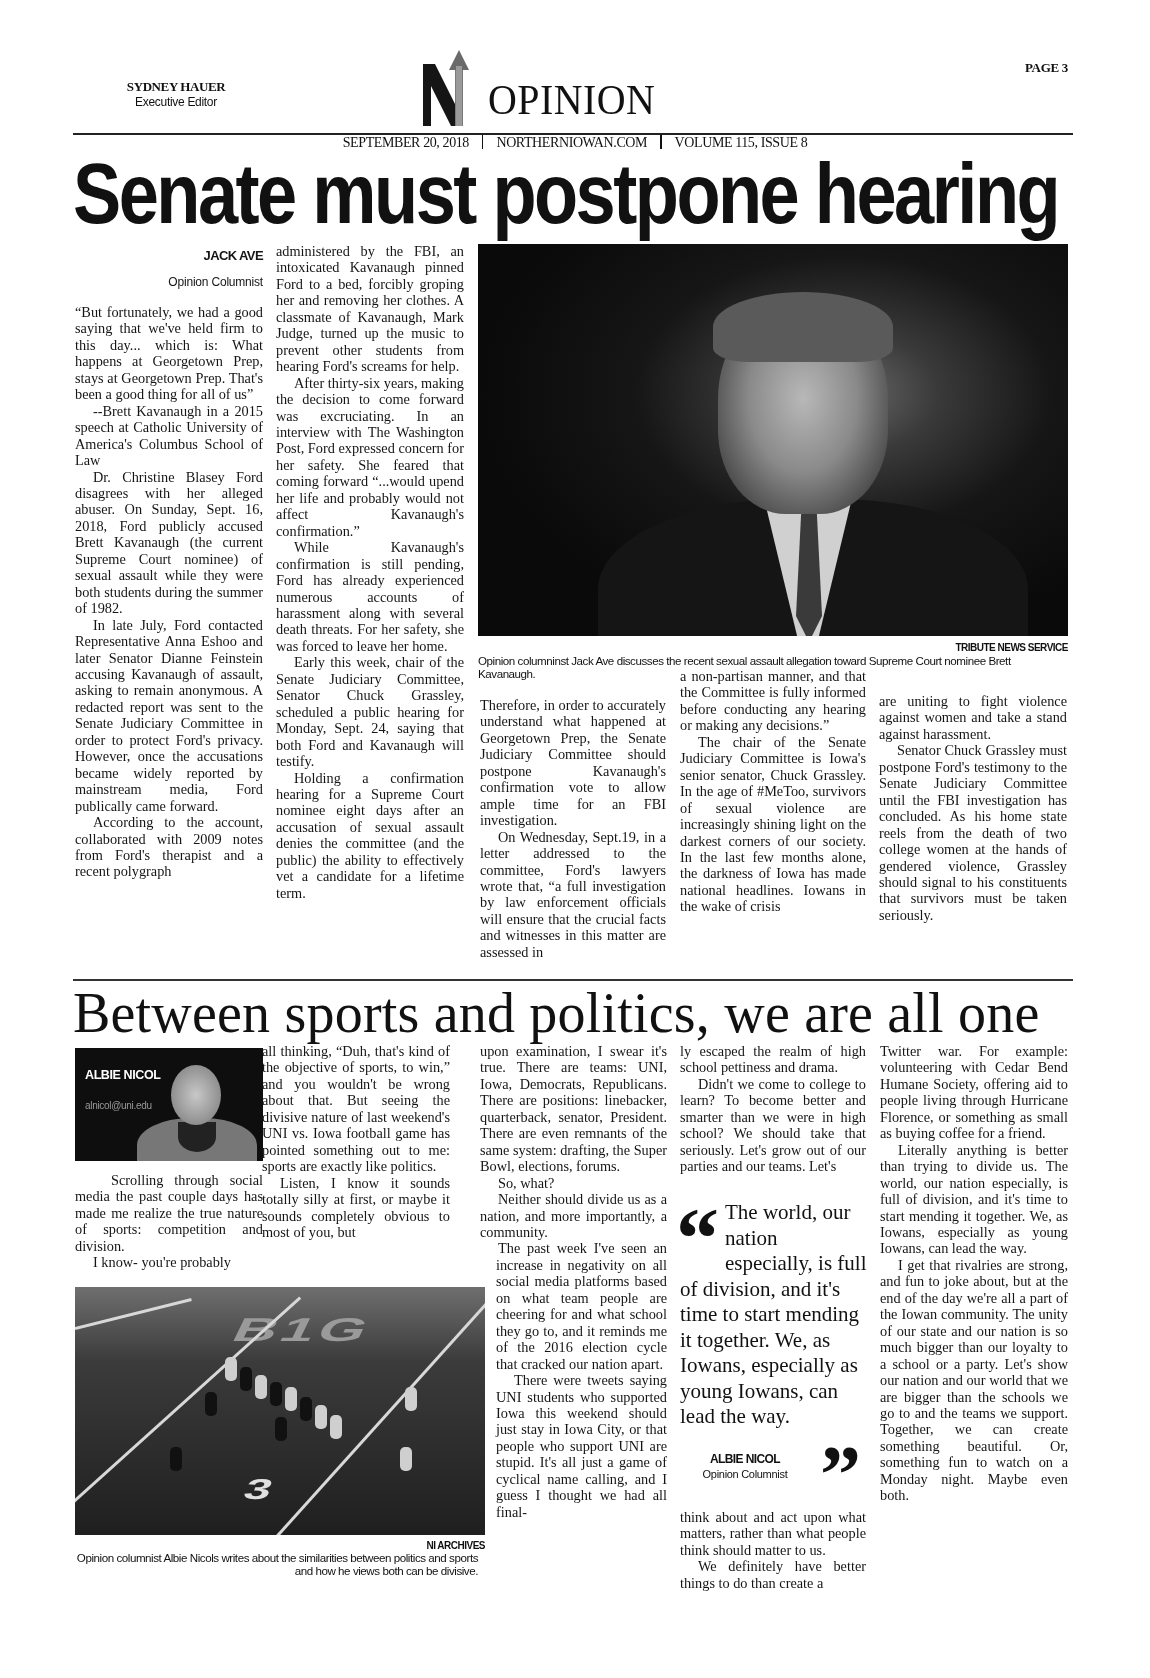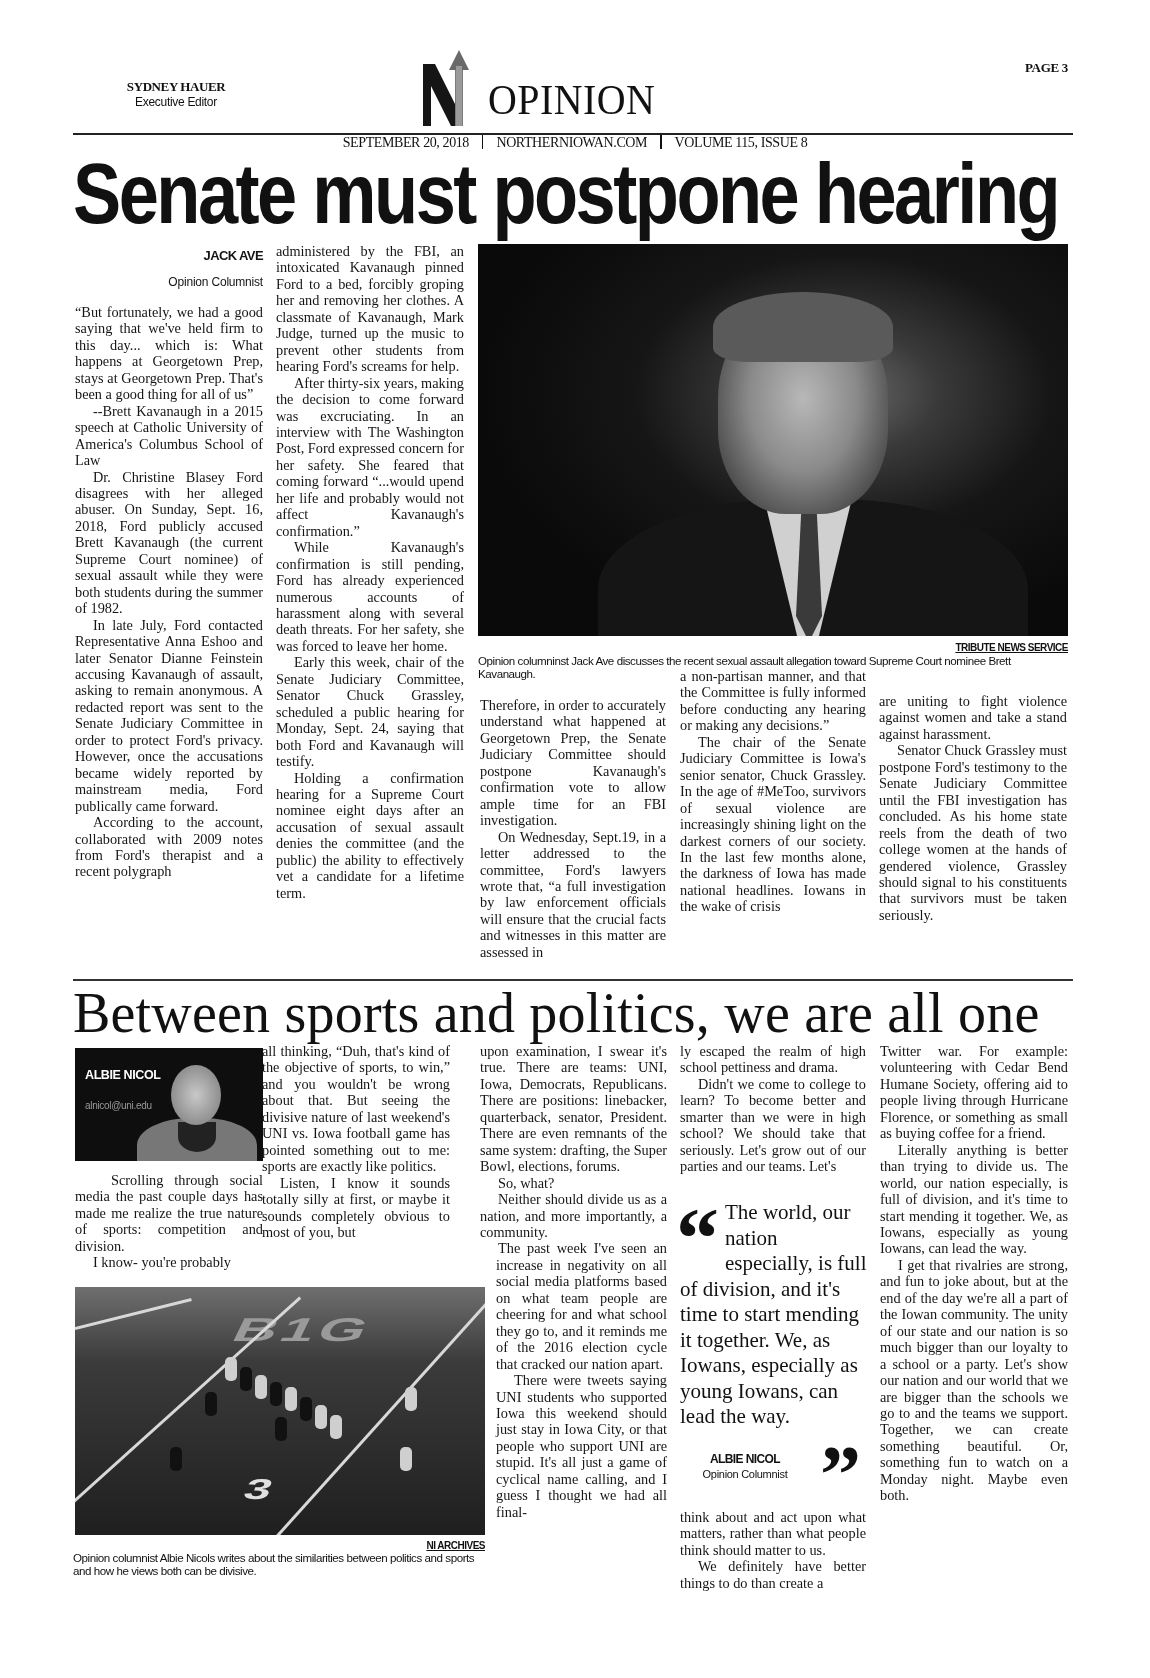--- a/index.html
+++ b/index.html
@@ -28,21 +28,21 @@
   .byline .bn { font: bold 13px "Liberation Sans", sans-serif; letter-spacing: -0.6px; }
   .byline .br { font: 12px "Liberation Sans", sans-serif; margin-top: 12px; letter-spacing: -0.2px; }
 
   .photo1 { position: absolute; top: 244px; left: 478px; width: 590px; height: 392px; background: radial-gradient(ellipse at 62% 38%, #6a6a6a 0%, #3a3a3a 18%, #161616 40%, #0a0a0a 70%); overflow: hidden; }
   .photo1 .face { position: absolute; left: 240px; top: 60px; width: 170px; height: 210px; border-radius: 45% 45% 40% 40%; background: radial-gradient(ellipse at 50% 45%, #b8b8b8 0%, #8a8a8a 45%, #4a4a4a 80%); }
   .photo1 .hair { position: absolute; left: 235px; top: 48px; width: 180px; height: 70px; border-radius: 50% 50% 20% 20%; background: #5a5a5a; }
   .photo1 .suit { position: absolute; left: 120px; top: 255px; width: 430px; height: 200px; border-radius: 45% 45% 0 0; background: #151515; }
   .photo1 .shirt { position: absolute; left: 285px; top: 250px; width: 90px; height: 150px; background: #d0d0d0; clip-path: polygon(0 0, 100% 0, 60% 100%, 40% 100%); }
   .photo1 .tie { position: absolute; left: 318px; top: 268px; width: 26px; height: 130px; background: #3a3a3a; clip-path: polygon(20% 0, 80% 0, 100% 80%, 50% 100%, 0 80%); }
 
-  .credit { position: absolute; font: bold 10px "Liberation Sans", sans-serif; letter-spacing: -0.5px; text-align: right; text-decoration: underline; }
+  .credit { position: absolute; font: bold 10px "Liberation Sans", sans-serif; letter-spacing: -0.5px; text-align: right; }
   .caption { position: absolute; font: 11.6px/13px "Liberation Sans", sans-serif; letter-spacing: -0.45px; color: #111; }
 
   .rule-mid { position: absolute; top: 979px; left: 73px; width: 1000px; height: 1.5px; background: #333; }
   .headline2 { position: absolute; top: 982px; left: 73px; width: 1000px; font: 56px/62px "Liberation Serif", serif; letter-spacing: 0.2px; white-space: nowrap; }
 
   .mugshot { position: absolute; top: 1048px; left: 75px; width: 188px; height: 113px; background: #0e0e0e; overflow: hidden; }
   .mugshot .mname { position: absolute; top: 20px; left: 10px; color: #fff; font: bold 12.5px "Liberation Sans", sans-serif; letter-spacing: -0.4px; }
   .mugshot .memail { position: absolute; top: 52px; left: 10px; color: #999; font: 10px "Liberation Sans", sans-serif; letter-spacing: -0.3px; }
   .mugshot .head { position: absolute; left: 96px; top: 17px; width: 50px; height: 60px; border-radius: 50%; background: radial-gradient(ellipse at 50% 50%, #c8c8c8, #8f8f8f 70%, #555); }
   .mugshot .body { position: absolute; left: 62px; top: 70px; width: 120px; height: 60px; border-radius: 45% 45% 0 0; background: #777; }
@@ -176,21 +176,21 @@
   <div class="player" style="left:225px; top:110px;"></div>
   <div class="player w" style="left:240px; top:118px;"></div>
   <div class="player" style="left:130px; top:105px;"></div>
   <div class="player w" style="left:255px; top:128px;"></div>
   <div class="player" style="left:200px; top:130px;"></div>
   <div class="player w" style="left:330px; top:100px;"></div>
   <div class="player" style="left:95px; top:160px;"></div>
   <div class="player w" style="left:325px; top:160px;"></div>
 </div>
 <div class="credit" style="top:1540px; left:75px; width:410px;">NI ARCHIVES</div>
-<div class="caption" style="top:1551px; left:73px; width:420px;">Opinion columnist Albie Nicols writes about the similarities between politics and sports and how he views both can be divisive.</div>
+<div class="caption" style="top:1551px; left:58px; width:420px;text-align:right;">Opinion columnist Albie Nicols writes about the similarities between politics and sports and how he views both can be divisive.</div>
 
 <div class="col" style="top:1043px; left:680px; width:186px;">
   <p class="noind">ly escaped the realm of high school pettiness and drama.</p>
   <p>Didn't we come to college to learn? To become better and smarter than we were in high school? We should take that seriously. Let's grow out of our parties and our teams. Let's</p>
 </div>
 
 <div class="pullquote">
   <span class="qmark-open">“</span>
   <span>The world, our nation especially, is full of division, and it's time to start mending it together. We, as Iowans, especially as young Iowans, can lead the way.</span>
 </div>

